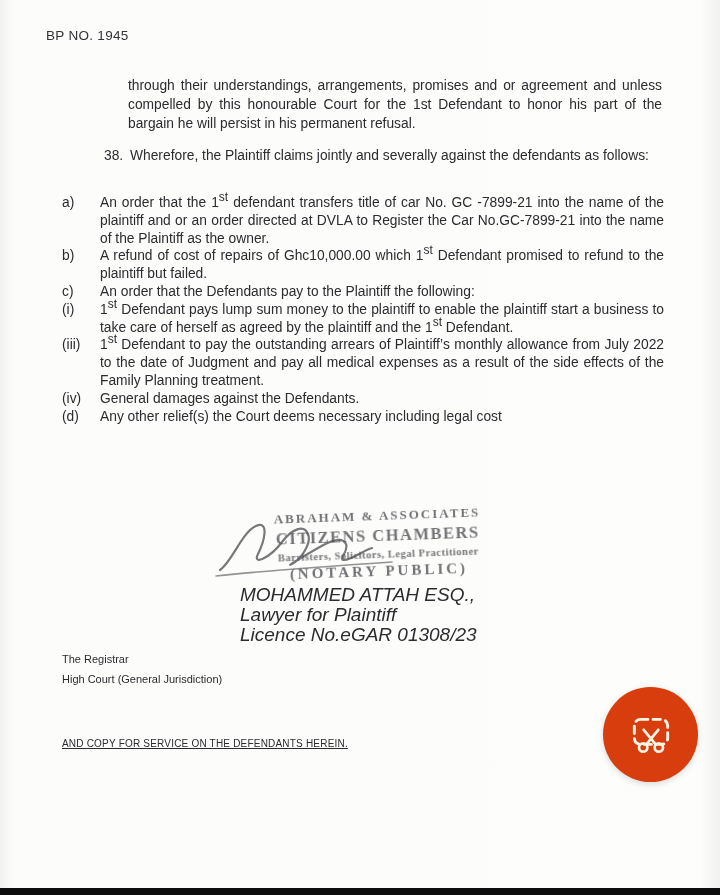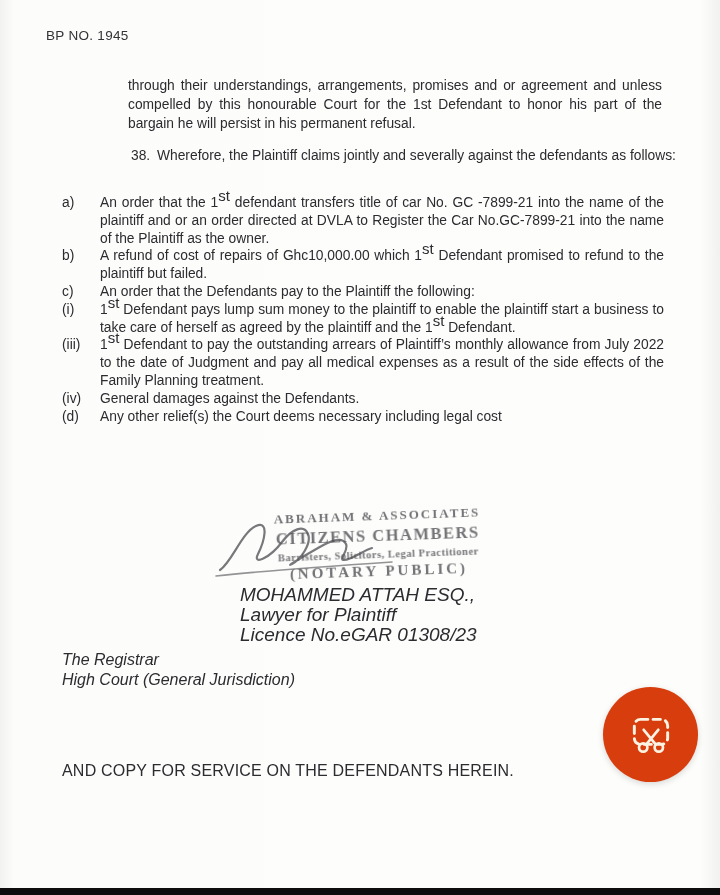--- a/index.html
+++ b/index.html
@@ -17,32 +17,32 @@
   .bp-number{
     position:absolute;left:46px;top:28px;
     font-size:13.5px;letter-spacing:.3px;color:#333338;
   }
   .intro{
     position:absolute;left:128px;top:76px;width:534px;
     font-size:13.8px;line-height:19px;text-align:justify;
   }
   .clause38{
     position:absolute;left:104px;top:146px;width:560px;
-    display:flex;font-size:13.8px;line-height:19px;margin-left:27px;
+    display:flex;font-size:13.8px;line-height:19px;
   }
   .clause38 .num{width:26px;flex:0 0 26px;}
   .clause38 .txt{flex:1;text-align:justify;}
   .claims{
     position:absolute;left:62px;top:194px;width:602px;
     font-size:13.8px;line-height:17.8px;
   }
   .claim{display:flex;}
   .claim .lbl{width:38px;flex:0 0 38px;}
   .claim .txt{flex:1;text-align:justify;}
-  sup{font-size:15px;line-height:0;}
+  sup{font-size:12px;line-height:0;}
   .dated{
     position:absolute;left:60px;top:502px;
     font-size:13.8px;color:#2b2b30;
   }
   .stamp{
     position:absolute;left:238px;top:508px;width:280px;
     text-align:center;
     font-family:"Liberation Serif","DejaVu Serif",serif;
     color:#55555a;opacity:.82;
     transform:rotate(-2deg);
@@ -56,25 +56,25 @@
   .signature{
     position:absolute;left:212px;top:512px;width:230px;height:80px;
     pointer-events:none;
   }
   .attorney{
     position:absolute;left:240px;top:585px;width:250px;
     font-size:19px;line-height:20px;font-style:italic;
   }
   .addressee{
     position:absolute;left:62px;top:650px;
-    font-size:16px;line-height:19.5px;font-style:italic;
+    font-size:11px;line-height:19.5px;
   }
   .copy-line{
-    position:absolute;left:62px;top:762px;
-    font-size:16px;letter-spacing:.2px;
+    position:absolute;left:62px;top:738px;
+    font-size:10px;letter-spacing:.2px;text-decoration:underline;
   }
   .snip-fab{
     position:absolute;left:603px;top:687px;width:95px;height:95px;
     border-radius:50%;border:none;cursor:pointer;
     display:flex;align-items:center;justify-content:center;
     box-shadow:0 2px 6px rgba(0,0,0,.15);
   }
   .bottom-bar{
     position:absolute;left:0;bottom:0;width:720px;height:7px;
     background:#0d0d0d;

